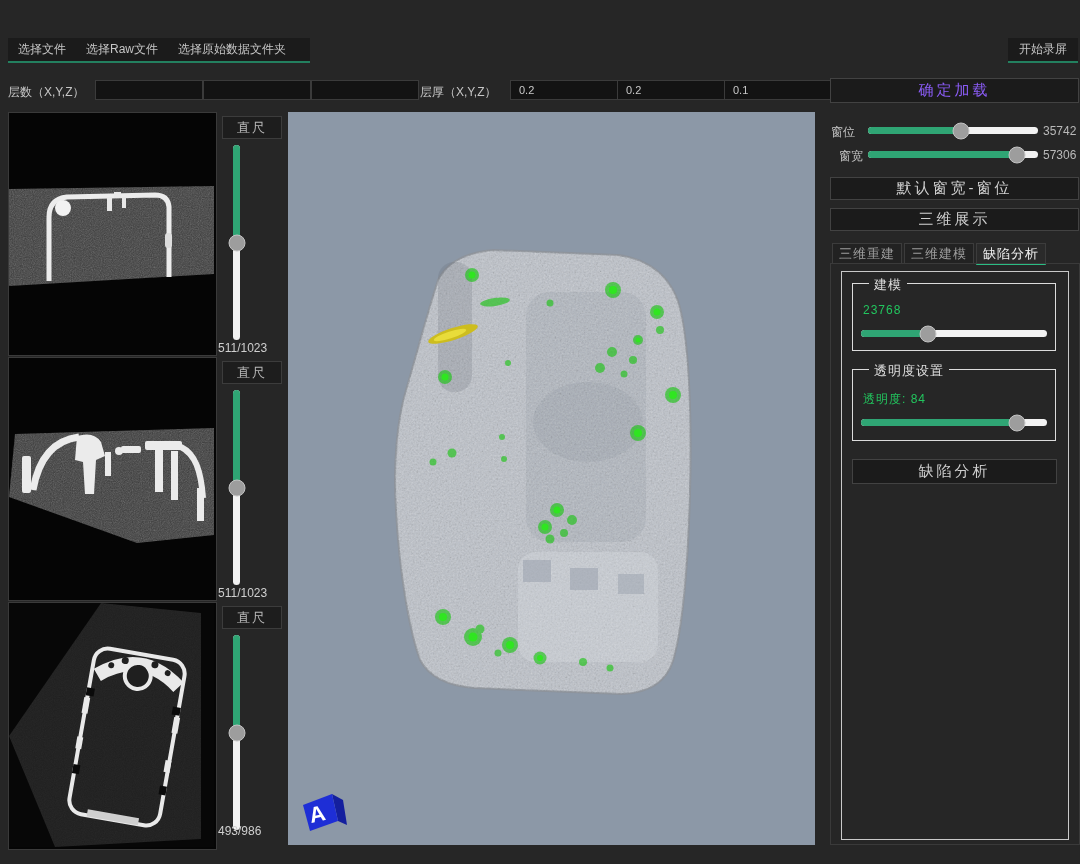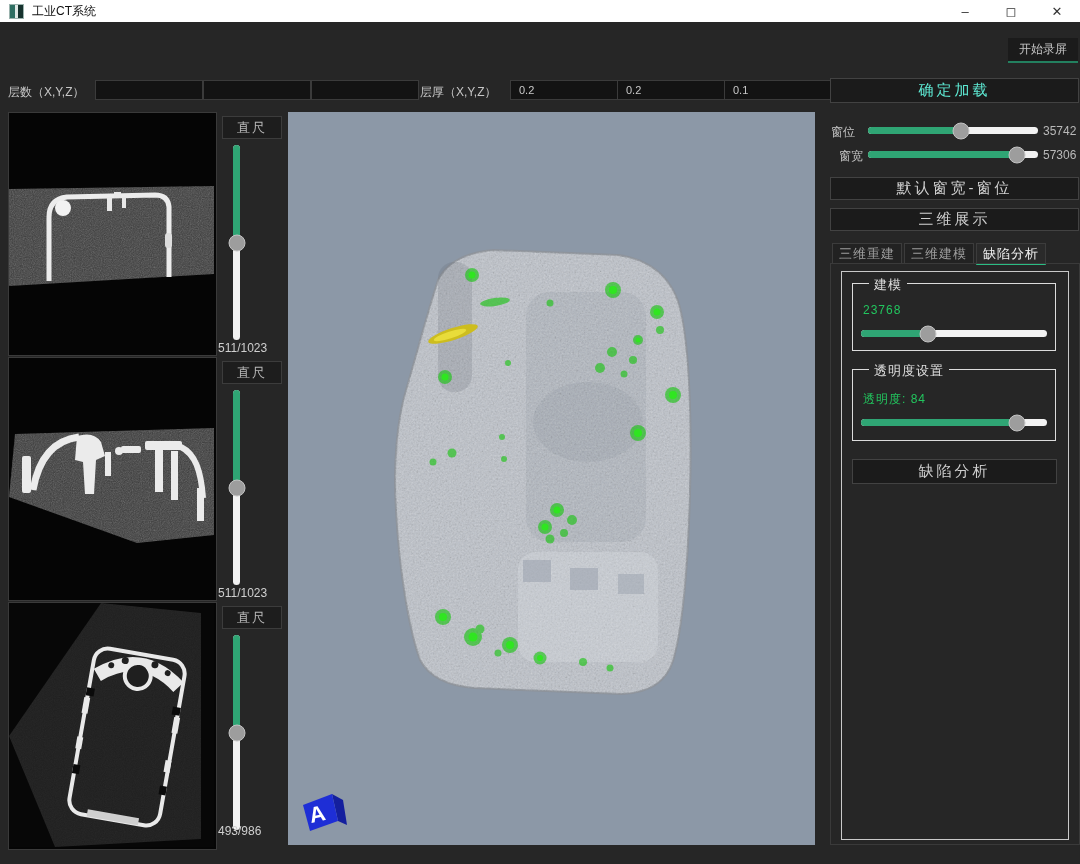--- a/index.html
+++ b/index.html
@@ -10,21 +10,21 @@
   .title-text{margin-left:8px;font-size:12px;color:#111;}
   .win-controls{margin-left:auto;display:flex;height:100%;}
   .win-btn{width:46px;height:100%;display:flex;align-items:center;justify-content:center;font-size:13px;color:#333;cursor:default;}
   
   .toolstrip{position:absolute;left:8px;top:38px;width:302px;height:23px;background:#1b1b1b;border-bottom:2px solid #23805f;display:flex;align-items:center;}
   .toolstrip .tbtn{font-size:12px;color:#c6c6c6;padding:0 10px;white-space:nowrap;}
   .record-btn{position:absolute;left:1008px;top:38px;width:70px;height:23px;background:#1b1b1b;border-bottom:2px solid #23805f;color:#c6c6c6;font-size:12px;display:flex;align-items:center;justify-content:center;font-family:Liberation Serif, serif;}
   
   .plabel{position:absolute;top:84px;font-size:12px;color:#c6c6c6;white-space:nowrap;}
   .pinput{position:absolute;top:80px;width:98px;height:18px;background:#131313;border:1px solid #3b3b3b;color:#c8c8c8;font-size:11px;padding:0 0 0 8px;outline:none;}
-  .load-btn{position:absolute;left:830px;top:78px;width:247px;height:23px;background:#1b1b1b;border:1px solid #424242;color:#5eead4;font-size:15px;letter-spacing:3px;display:flex;align-items:center;justify-content:center;}
+  .load-btn{position:absolute;left:830px;top:78px;width:247px;height:23px;background:#1b1b1b;border:1px solid #424242;color:#8b5cf6;font-size:15px;letter-spacing:3px;display:flex;align-items:center;justify-content:center;}
   
   .slice{position:absolute;left:8px;width:207px;background:#050505;border:1px solid #3a3a3a;}
   .slidercol{position:absolute;left:218px;width:66px;}
   .ruler-btn{position:absolute;left:4px;top:4px;width:58px;height:21px;background:#1d1d1d;border:1px solid #3c3c3c;color:#b9b9b9;font-size:13px;letter-spacing:2px;display:flex;align-items:center;justify-content:center;}
   .vtrack{position:absolute;left:15px;top:33px;width:7px;height:195px;background:#f2f2f2;border-radius:4px;}
   .vfill{position:absolute;left:0;top:0;width:100%;background:#2fa574;border-radius:4px;}
   .vhandle{position:absolute;left:50%;width:15px;height:15px;border-radius:50%;background:#9d9d9d;border:1px solid #c4c4c4;transform:translate(-50%,-50%);}
   .vvalue{position:absolute;left:0px;width:66px;text-align:left;font-size:12px;color:#cfcfcf;}
   
   .viewport{position:absolute;left:288px;top:112px;width:527px;height:733px;}
@@ -42,30 +42,26 @@
   .content-panel{position:absolute;left:841px;top:271px;width:226px;height:567px;border:1px solid #c9c9c9;}
   .groupbox{position:absolute;border:1px solid #dcdcdc;}
   .groupbox .legend{position:absolute;top:-8px;left:8px;background:#262626;padding:0 5px;font-size:13px;color:#e0e0e0;letter-spacing:1px;margin-left:8px;}
   .grouptext{position:absolute;font-size:12px;color:#22c55e;letter-spacing:1px;}
 </style>
 </head>
 <body>
 
 <div class="window">
 
-  <div class="titlebar">
-    <span class="app-icon"></span>
-    <span class="title-text">工业CT系统</span>
-    <div class="win-controls">
-      <span class="win-btn">–</span>
-      <span class="win-btn">◻</span>
-      <span class="win-btn">✕</span>
-    </div>
-  </div>
-
+
+  <div class="toolstrip">
+    <span class="tbtn">选择文件</span>
+    <span class="tbtn">选择Raw文件</span>
+    <span class="tbtn">选择原始数据文件夹</span>
+  </div>
   <div class="record-btn">开始录屏</div>
 
   <span class="plabel" style="left:8px;">层数（X,Y,Z）</span>
   <input class="pinput" style="left: 95px;" value="">
   <input class="pinput" style="left: 203px;" value="">
   <input class="pinput" style="left: 311px;" value="">
   <span class="plabel" style="left:420px;">层厚（X,Y,Z）</span>
   <input class="pinput" style="left: 510px;" value="0.2">
   <input class="pinput" style="left: 617px;" value="0.2">
   <input class="pinput" style="left: 724px;" value="0.1">

